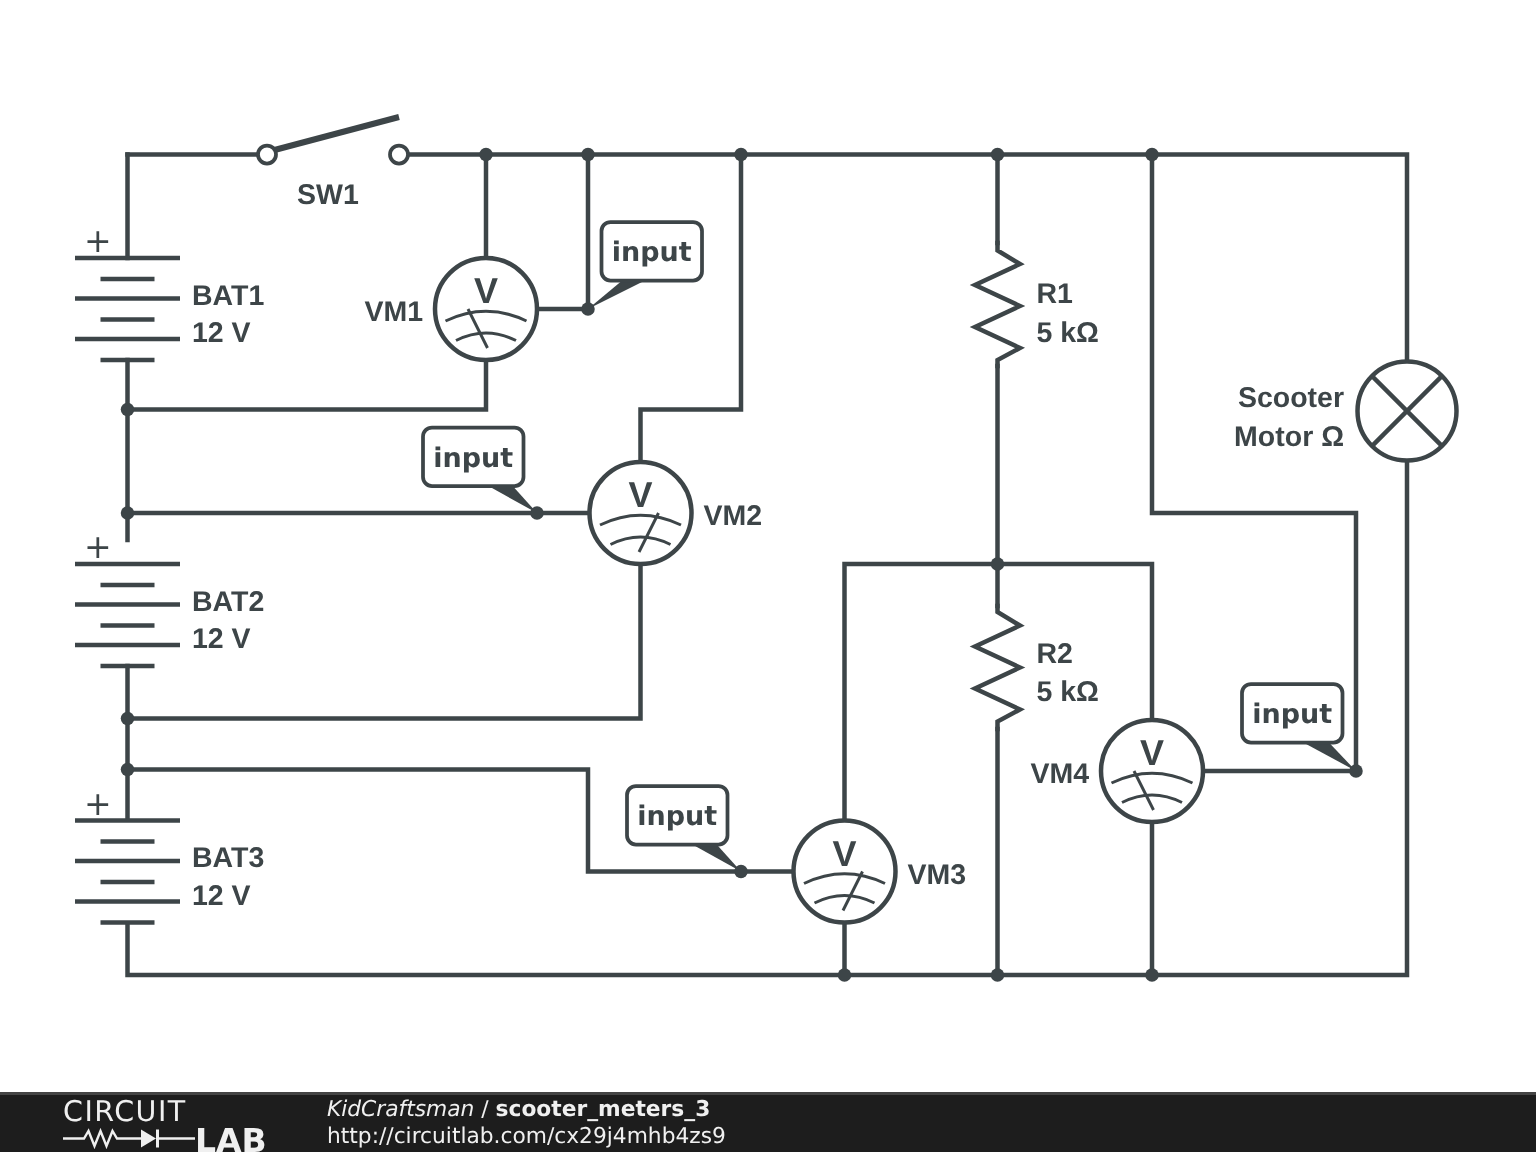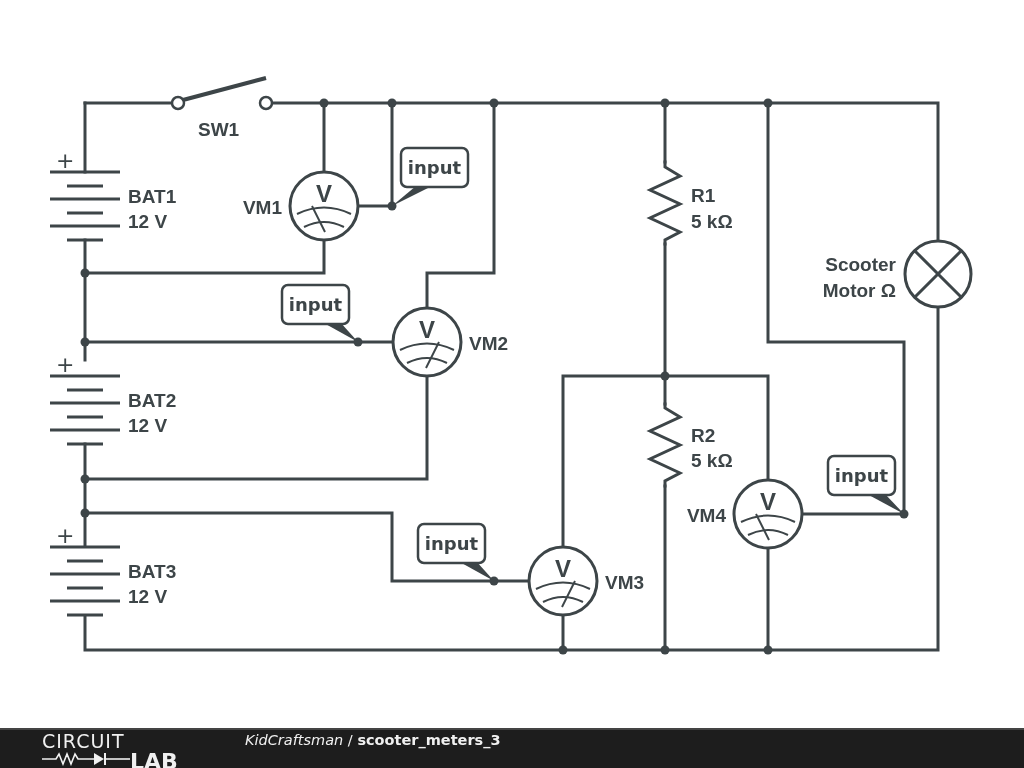--- a/index.html
+++ b/index.html
@@ -13,21 +13,21 @@
   .vglyph { font-family: "Liberation Sans", sans-serif; font-weight: bold; font-size: 24px; fill: #3d4548; }
   .plus { font-family: "DejaVu Sans", sans-serif; font-size: 22px; fill: #3d4548; }
   .tagbox { fill: #ffffff; stroke: #3d4548; stroke-width: 2.5; }
   .tagtxt { font-family: "DejaVu Sans", sans-serif; font-weight: bold; font-size: 18px; fill: #3d4548; }
   .tagptr { fill: #3d4548; }
   #footer { position: absolute; left: 0; top: 728px; width: 1024px; height: 40px; background: #1d1d1d; border-top: 2px solid #444; box-sizing: border-box; }
   #logo { position: absolute; left: 42px; top: 2px; width: 135px; height: 36px; }
   #logo .word1 { position: absolute; left: 0; top: -2px; font-family: "DejaVu Sans", sans-serif; font-size: 19px; letter-spacing: 1px; color: #f0f0f0; font-weight: normal; }
   #logo .word2 { position: absolute; left: 88px; top: 17px; font-family: "DejaVu Sans", sans-serif; font-size: 22px; font-weight: bold; color: #f0f0f0; }
   #logo svg { position: absolute; left: 0; top: 20px; }
-  #credit { position: absolute; left: 218px; top: 1px; color: #f0f0f0; font-family: "DejaVu Sans", sans-serif; font-size: 14.5px; line-height: 18px; margin-left: 27px; }
+  #credit { position: absolute; left: 218px; top: 1px; color: #f0f0f0; font-family: "DejaVu Sans", sans-serif; font-size: 14.5px; line-height: 18px; }
   #credit .author { font-style: italic; }
   #credit .title { font-weight: bold; }
 </style>
 </head>
 <body>
 
 <svg id="schematic" viewBox="0 0 1024 728" xmlns="http://www.w3.org/2000/svg">
 
   <g>
 
@@ -220,14 +220,15 @@
       <polygon points="52,1 52,13 62,7" fill="#f0f0f0"></polygon>
       <line x1="63" y1="1" x2="63" y2="13" stroke="#f0f0f0" stroke-width="2"></line>
       <line x1="63" y1="7" x2="88" y2="7" stroke="#f0f0f0" stroke-width="1.6"></line>
     </svg>
     <span class="word2">LAB</span>
   </div>
   <div id="credit">
     <div>
       <span class="author">KidCraftsman</span><span style="white-space:pre"> / </span><span class="title">scooter_meters_3</span>
     </div>
+    <div>http://circuitlab.com/cx29j4mhb4zs9</div>
   </div>
 </div>
 
 </body></html>

